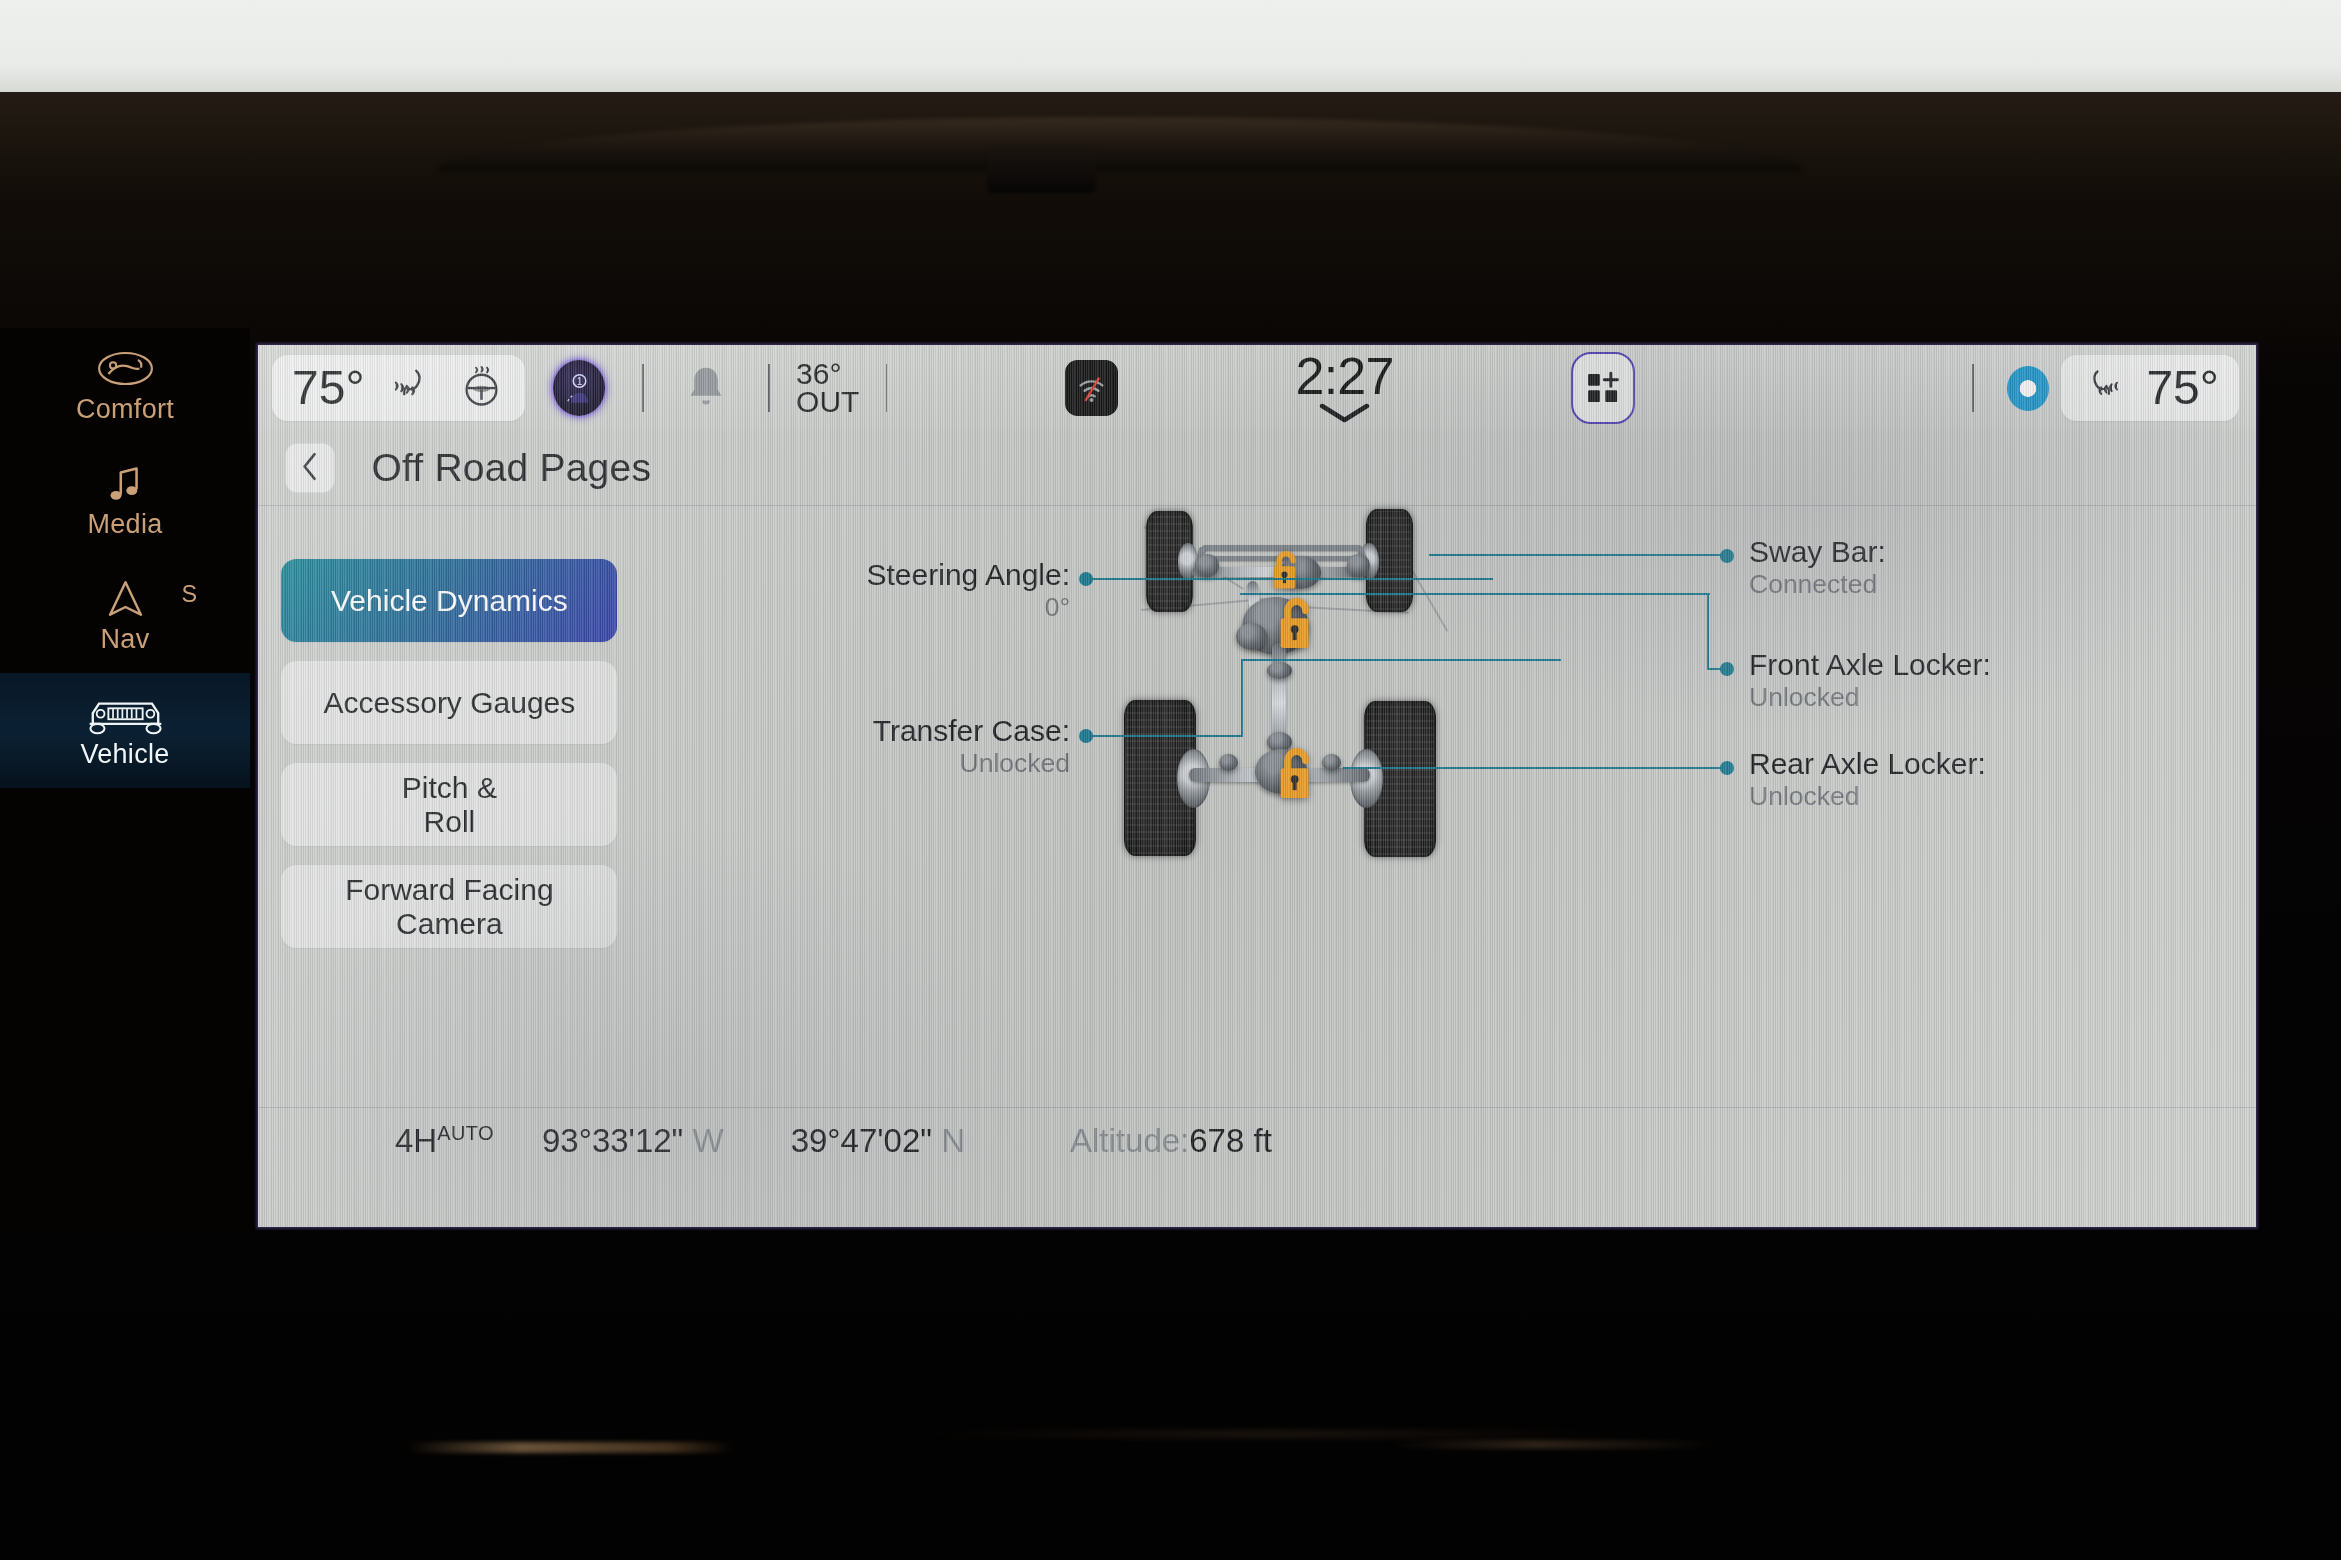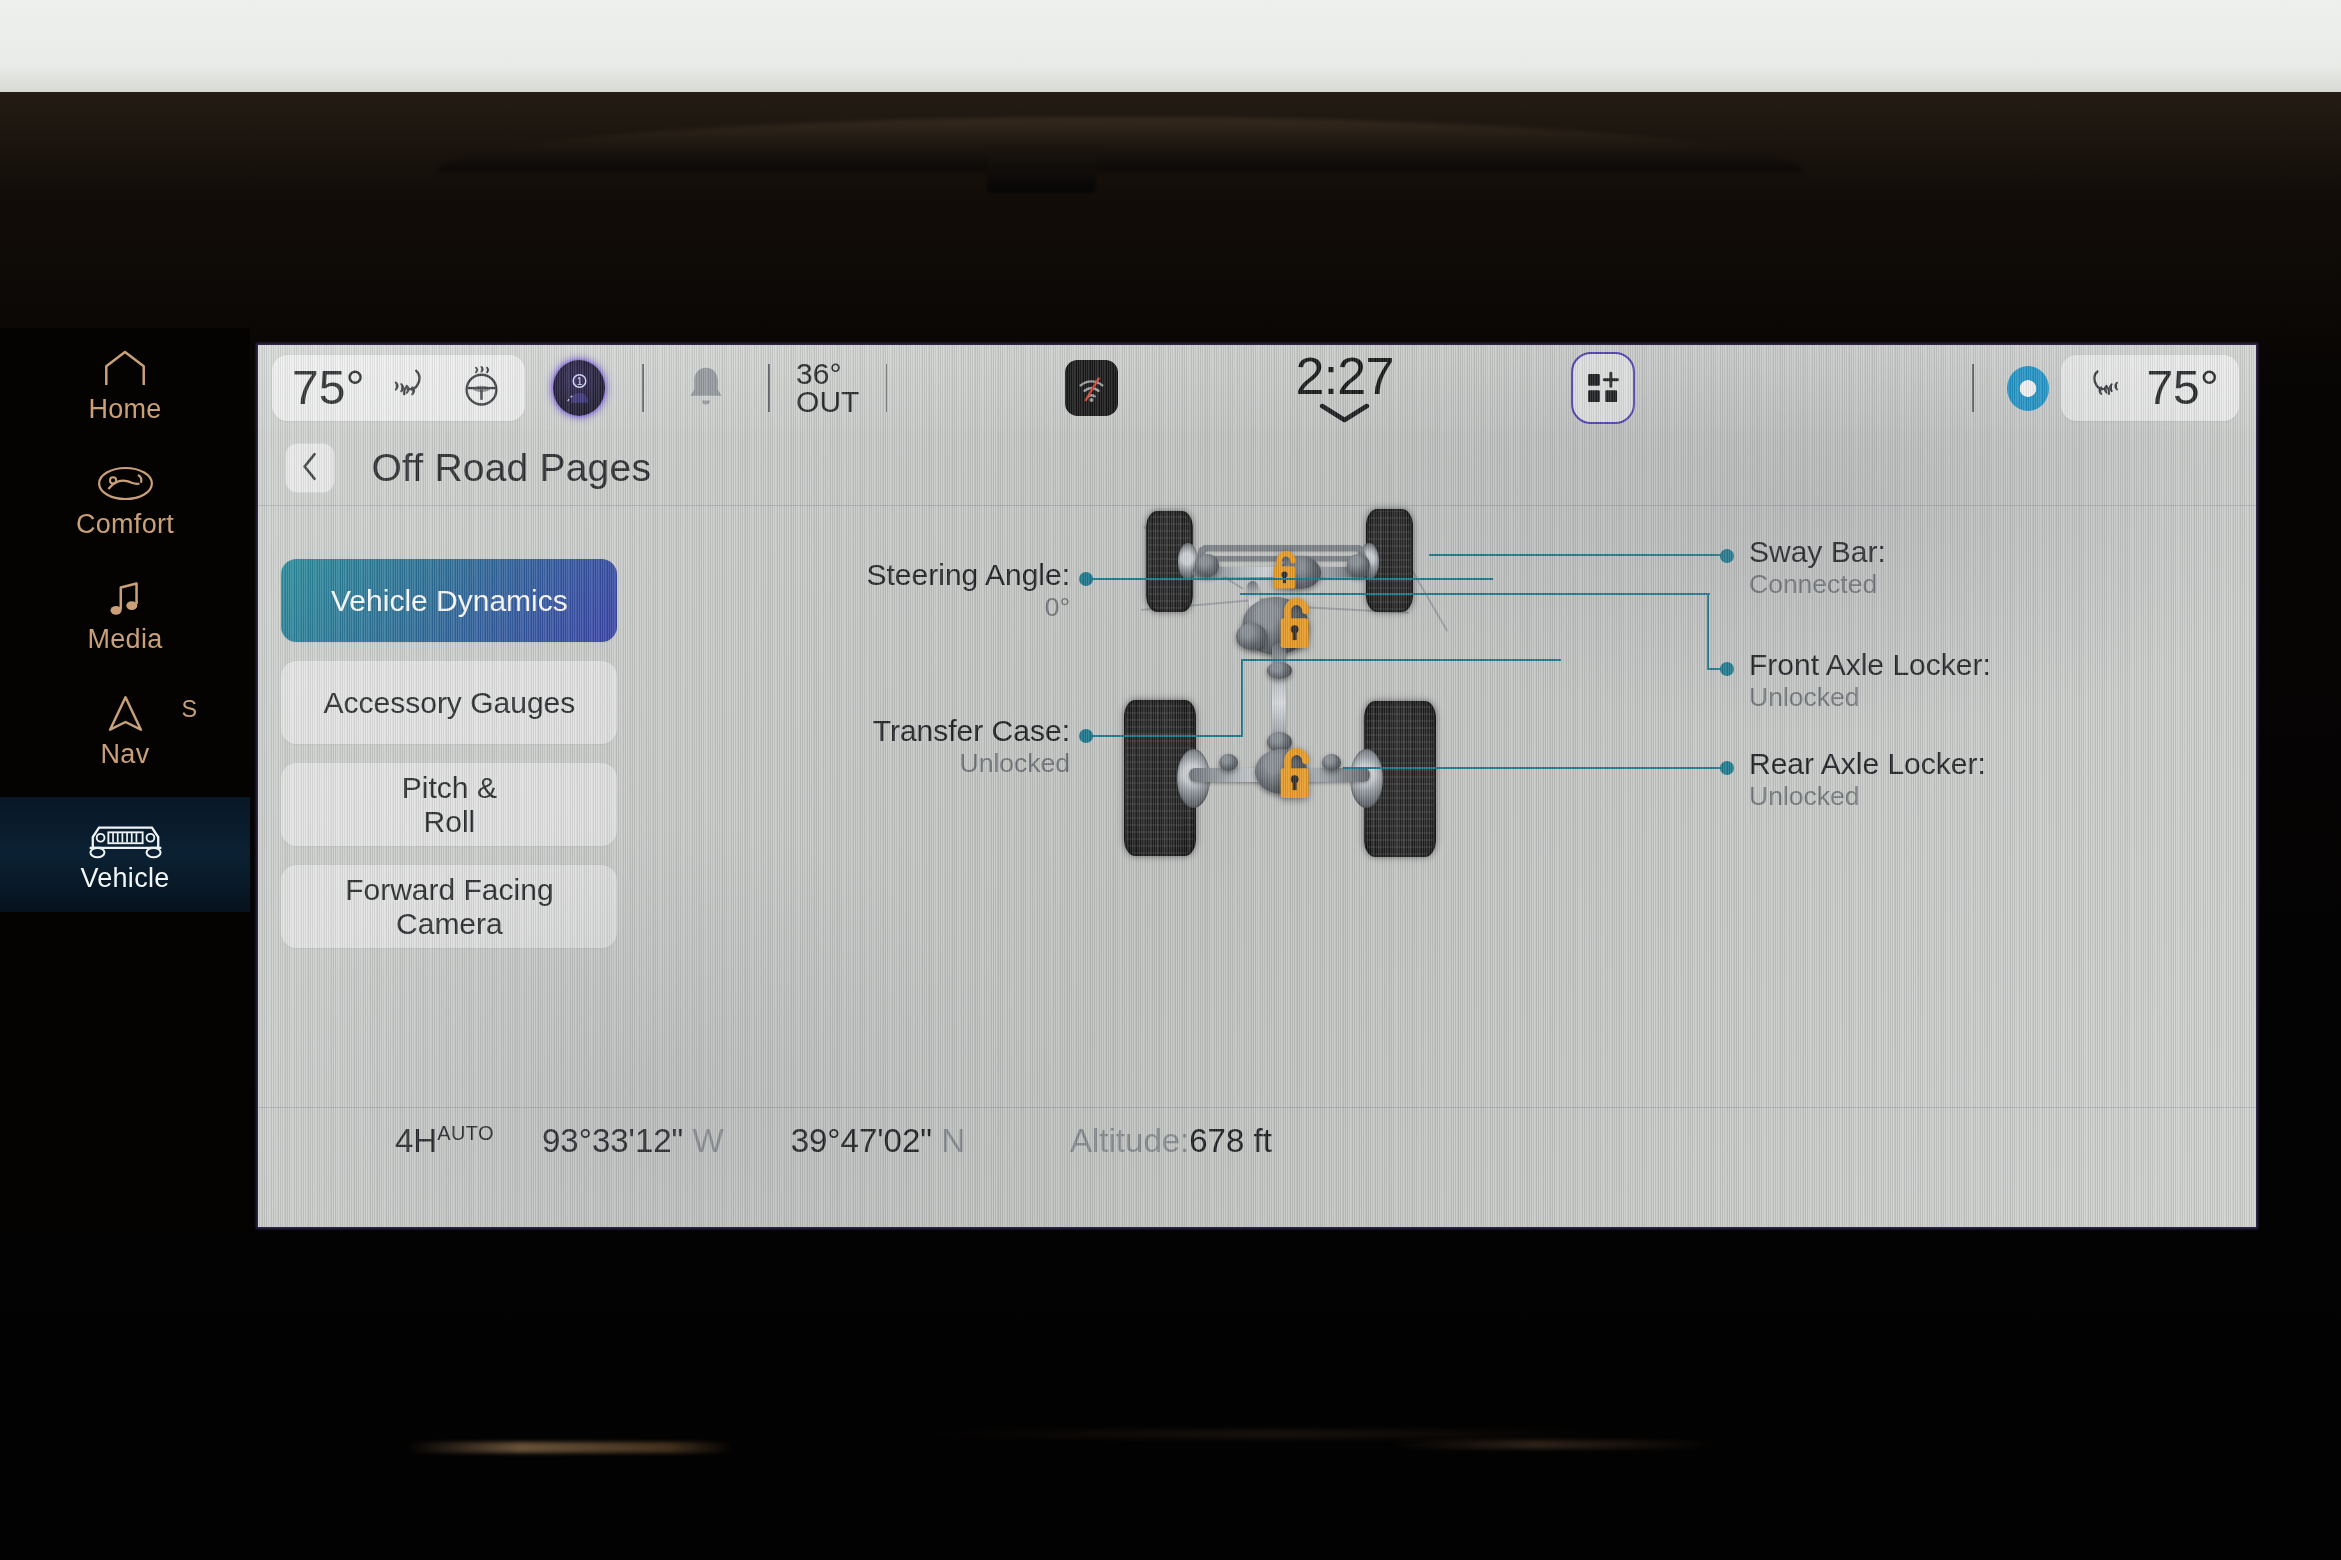--- a/index.html
+++ b/index.html
@@ -22,21 +22,21 @@
            background:linear-gradient(90deg,rgba(255,190,120,0) 0%,rgba(200,150,105,.22) 45%,rgba(255,180,110,0) 100%); filter:blur(2.3px); }
   .refl3 { position:absolute; left:921px; top:1430px; width:702px; height:7.8px;
            background:linear-gradient(90deg,rgba(120,90,60,0) 0%,rgba(150,110,75,.18) 50%,rgba(120,90,60,0) 100%); filter:blur(3.1px); }
 
   
   #sidebar { position:absolute; left:0px; top:328px; width:250px; height:905px; background:#050302; z-index:5; }
   .side-item { position:relative; width:250px; height:115px; display:flex; flex-direction:column;
                align-items:center; justify-content:center; gap:3.1px; color:#c9a077; }
   .side-item .ico { height:45px; display:flex; align-items:center; justify-content:center; position:relative; }
   .side-item .lbl { font-size:27px; letter-spacing:0.3px; color:#c9a077; }
-  .side-item.active { background:linear-gradient(180deg,#081726 0%,#0b2133 50%,#06121d 100%);margin-top:9px; }
+  .side-item.active { background:linear-gradient(180deg,#081726 0%,#0b2133 50%,#06121d 100%); }
   .side-item.active .lbl { color:#f2f6f8; }
   .nav-s { position:absolute; left:75px; top:4.7px; font-size:23.4px; color:#c9a077; }
 
   
   #screen { position:absolute; left:258px; top:345px; width:1998px; height:882px;
             background:#c9ccc9; overflow:hidden; z-index:6;
             box-shadow:0 0 2.3px 1.6px rgba(90,70,140,.55); }
   
   #screen::before { content:""; position:absolute; inset:0; pointer-events:none; z-index:40;
      background:repeating-linear-gradient(90deg, rgba(255,255,255,.16) 0px, rgba(255,255,255,.16) 0.8px, rgba(40,40,48,.10) 1.6px, rgba(40,40,48,.10) 2.3px); }
@@ -136,28 +136,20 @@
   <div class="dash"></div>
   <div class="dash-lip"></div>
   <div class="dash-vent"></div>
   <div class="refl3"></div>
   <div class="refl1"></div>
   <div class="refl2"></div>
 </div>
 
 <div id="sidebar">
 
-  <div class="side-item">
-    <span class="ico">
-      <svg width="44" height="39" viewBox="0 0 56 50">
-          <path d="M4 46V22L28 4l24 18v24" fill="none" stroke="#c9a077" stroke-width="3.2" stroke-linejoin="round"></path>
-        </svg>
-    </span>
-    <span class="lbl">Home</span>
-  </div>
 
   <div class="side-item">
     <span class="ico">
       <svg width="59" height="39" viewBox="0 0 76 50">
           <ellipse cx="38" cy="25" rx="34" ry="20" fill="none" stroke="#c9a077" stroke-width="2.8"></ellipse>
           <path d="M16 32c8-10 16-12 24-10 6 1.5 10 5 16 3" fill="none" stroke="#c9a077" stroke-width="3"></path>
           <circle cx="22" cy="21" r="4" fill="none" stroke="#c9a077" stroke-width="2.6"></circle>
           <path d="M54 14c4 2 5 6 4 10" fill="none" stroke="#c9a077" stroke-width="2.8"></path>
         </svg>
     </span>

